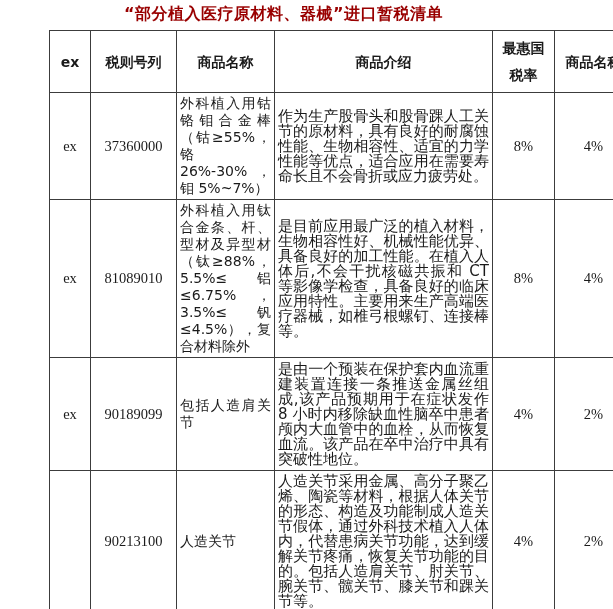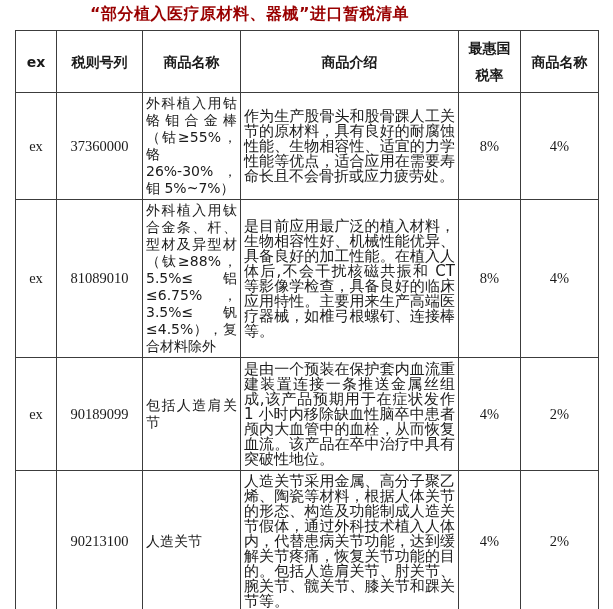--- a/index.html
+++ b/index.html
@@ -3,21 +3,21 @@
 <meta charset="utf-8">
 <style>
   html, body {
     margin: 0; padding: 0;
     width: 613px; height: 609px;
     background: #ffffff;
     overflow: hidden;
     font-family: "DejaVu Sans", sans-serif;
     color: #1a1a1a;
   }
-  .page { width: 499px; height: 609px; }
+  .page { width: 499px; height: 609px; padding-left: 34px; }
   .doc-title {
     margin: 0;
     padding-top: 4px;
     height: 26px;
     text-align: center;
     font-size: 16px;
     font-weight: bold;
     color: #990000;
     letter-spacing: 0.5px;
     font-family: "DejaVu Sans", sans-serif;
@@ -111,21 +111,21 @@
         <td class="c-code">81089010</td>
         <td class="c-name">外科植入用钛合金条、杆、型材及异型材（钛≥88%，5.5%≤铝≤6.75%，3.5%≤钒≤4.5%），复合材料除外</td>
         <td class="c-desc">是目前应用最广泛的植入材料，生物相容性好、机械性能优异、具备良好的加工性能。在植入人体后,不会干扰核磁共振和 CT 等影像学检查，具备良好的临床应用特性。主要用来生产高端医疗器械，如椎弓根螺钉、连接棒等。</td>
         <td class="c-rate">8%</td>
         <td class="c-rate">4%</td>
       </tr>
       <tr class="row-3">
         <td class="c-ex">ex</td>
         <td class="c-code">90189099</td>
         <td class="c-name">包括人造肩关节</td>
-        <td class="c-desc">是由一个预装在保护套内血流重建装置连接一条推送金属丝组成,该产品预期用于在症状发作 1 小时内移除缺血性脑卒中患者颅内大血管中的血栓，从而恢复血流。该产品在卒中治疗中具有突破性地位。</td>
+        <td class="c-desc">是由一个预装在保护套内血流重建装置连接一条推送金属丝组成,该产品预期用于在症状发作 8 小时内移除缺血性脑卒中患者颅内大血管中的血栓，从而恢复血流。该产品在卒中治疗中具有突破性地位。</td>
         <td class="c-rate">4%</td>
         <td class="c-rate">2%</td>
       </tr>
       <tr class="row-4">
         <td class="c-ex"></td>
         <td class="c-code">90213100</td>
         <td class="c-name">人造关节</td>
         <td class="c-desc">人造关节采用金属、高分子聚乙烯、陶瓷等材料，根据人体关节的形态、构造及功能制成人造关节假体，通过外科技术植入人体内，代替患病关节功能，达到缓解关节疼痛，恢复关节功能的目的。包括人造肩关节、肘关节、腕关节、髋关节、膝关节和踝关节等。</td>
         <td class="c-rate">4%</td>
         <td class="c-rate">2%</td>

